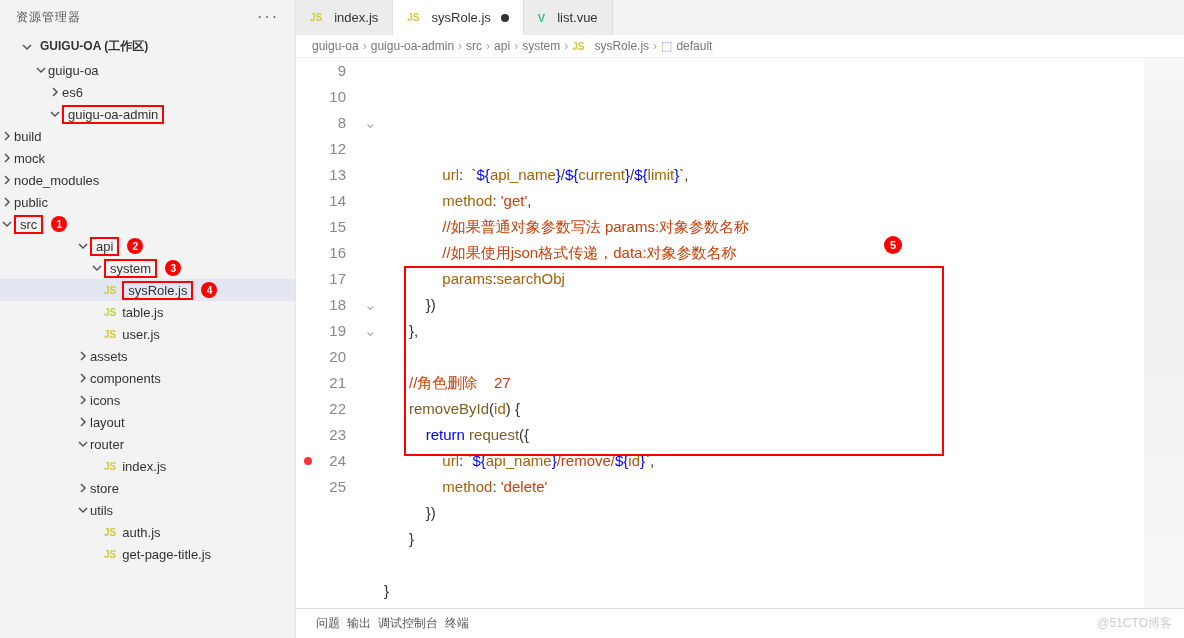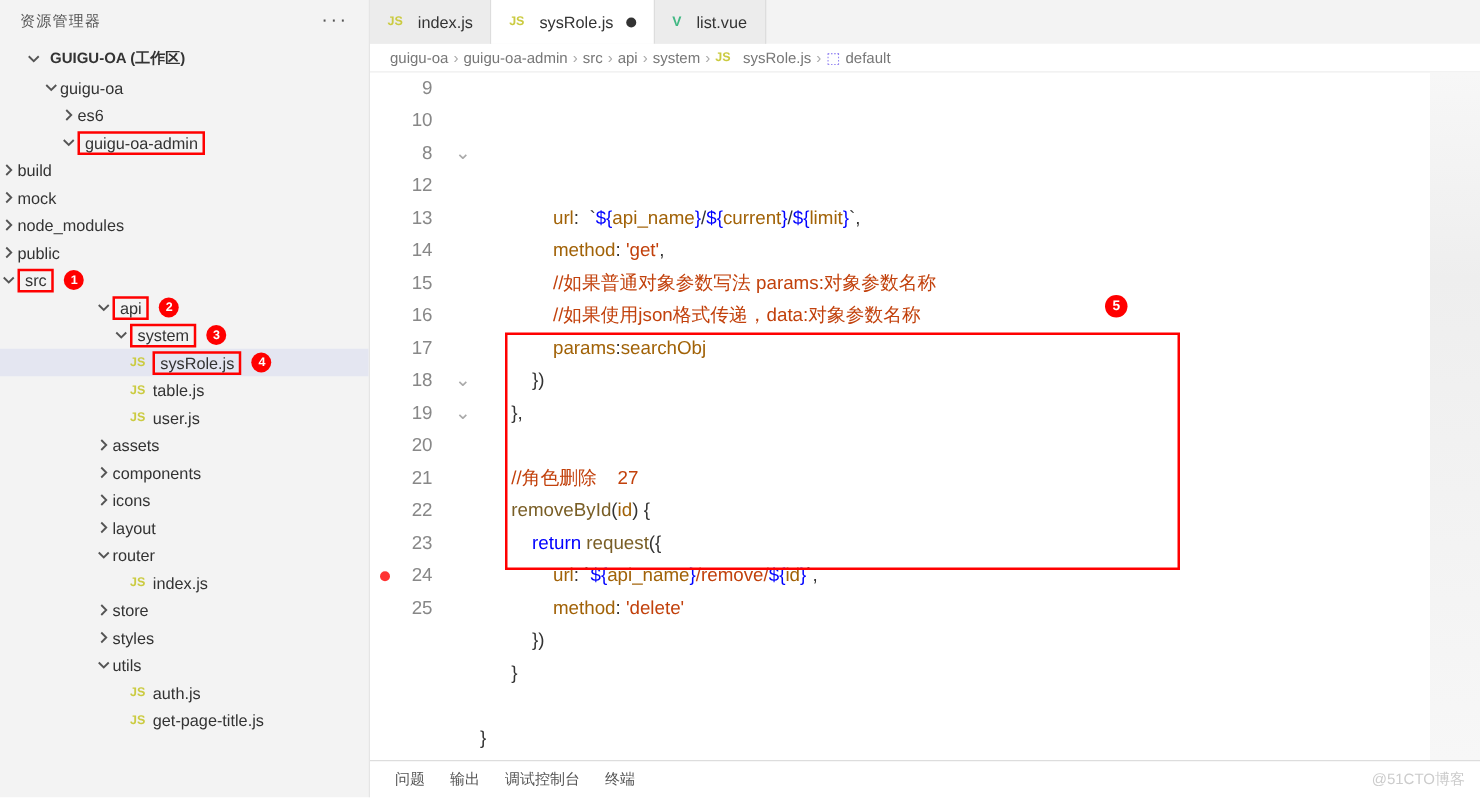--- a/index.html
+++ b/index.html
@@ -36,21 +36,21 @@
     .fold-col { width: 20px; color: #aaa; line-height: 26px; }
     .code { flex: 1; line-height: 26px; white-space: pre; position: relative; }
     .ln { height: 26px; }
     .c-kw { color: #0000ff; }
     .c-var { color: #a16207; }
     .c-fn { color: #795e26; }
     .c-str { color: #c2410c; }
     .c-cmt { color: #c2410c; }
     .c-tpl { color: #0000ff; }
     .red-rect { position: absolute; border: 2px solid #ff0000; }
-    .bottom-panel { display: flex; align-items: flex-start; padding: 6px 20px; border-top: 1px solid #ddd; gap: 20px; font-size: 12px; color: #555; }
+    .bottom-panel { display: flex; align-items: flex-start; padding: 6px 20px; border-top: 1px solid #ddd; gap: 7px; font-size: 12px; color: #555; }
     .watermark { position: absolute; bottom: 6px; right: 12px; font-size: 12px; color: #ccc; }
     .minimap { width: 40px; background: linear-gradient(to bottom, #f7f7f7 0%, #eee 30%, #f7f7f7 100%); }
     .red-circle-main { position: absolute; background: #ff0000; color: #fff; border-radius: 50%; width: 18px; height: 18px; display: flex; align-items: center; justify-content: center; font-size: 11px; font-weight: bold; }
   </style>
 </head>
 <body>
 
 <div class="sidebar">
   <div class="sidebar-header">
     <span class="sidebar-title">资源管理器</span>
@@ -209,28 +209,20 @@
         <span class="icon-js">JS</span>
         <span>index.js</span>
       </div>
       <div class="tree-item indent-4">
         <span class="chevron">
           <svg viewBox="0 0 10 10">
             <path d="M3 1 L7 5 L3 9" stroke="currentColor" fill="none" stroke-width="1.5"></path>
           </svg>
         </span>
         <span>store</span>
-      </div>
-      <div class="tree-item indent-4">
-        <span class="chevron">
-          <svg viewBox="0 0 10 10">
-            <path d="M3 1 L7 5 L3 9" stroke="currentColor" fill="none" stroke-width="1.5"></path>
-          </svg>
-        </span>
-        <span>styles</span>
       </div>
       <div class="tree-item indent-4">
         <span class="chevron">
           <svg viewBox="0 0 10 10">
             <path d="M1 3 L5 7 L9 3" stroke="currentColor" fill="none" stroke-width="1.5"></path>
           </svg>
         </span>
         <span>utils</span>
       </div>
       <div class="tree-item indent-5">

